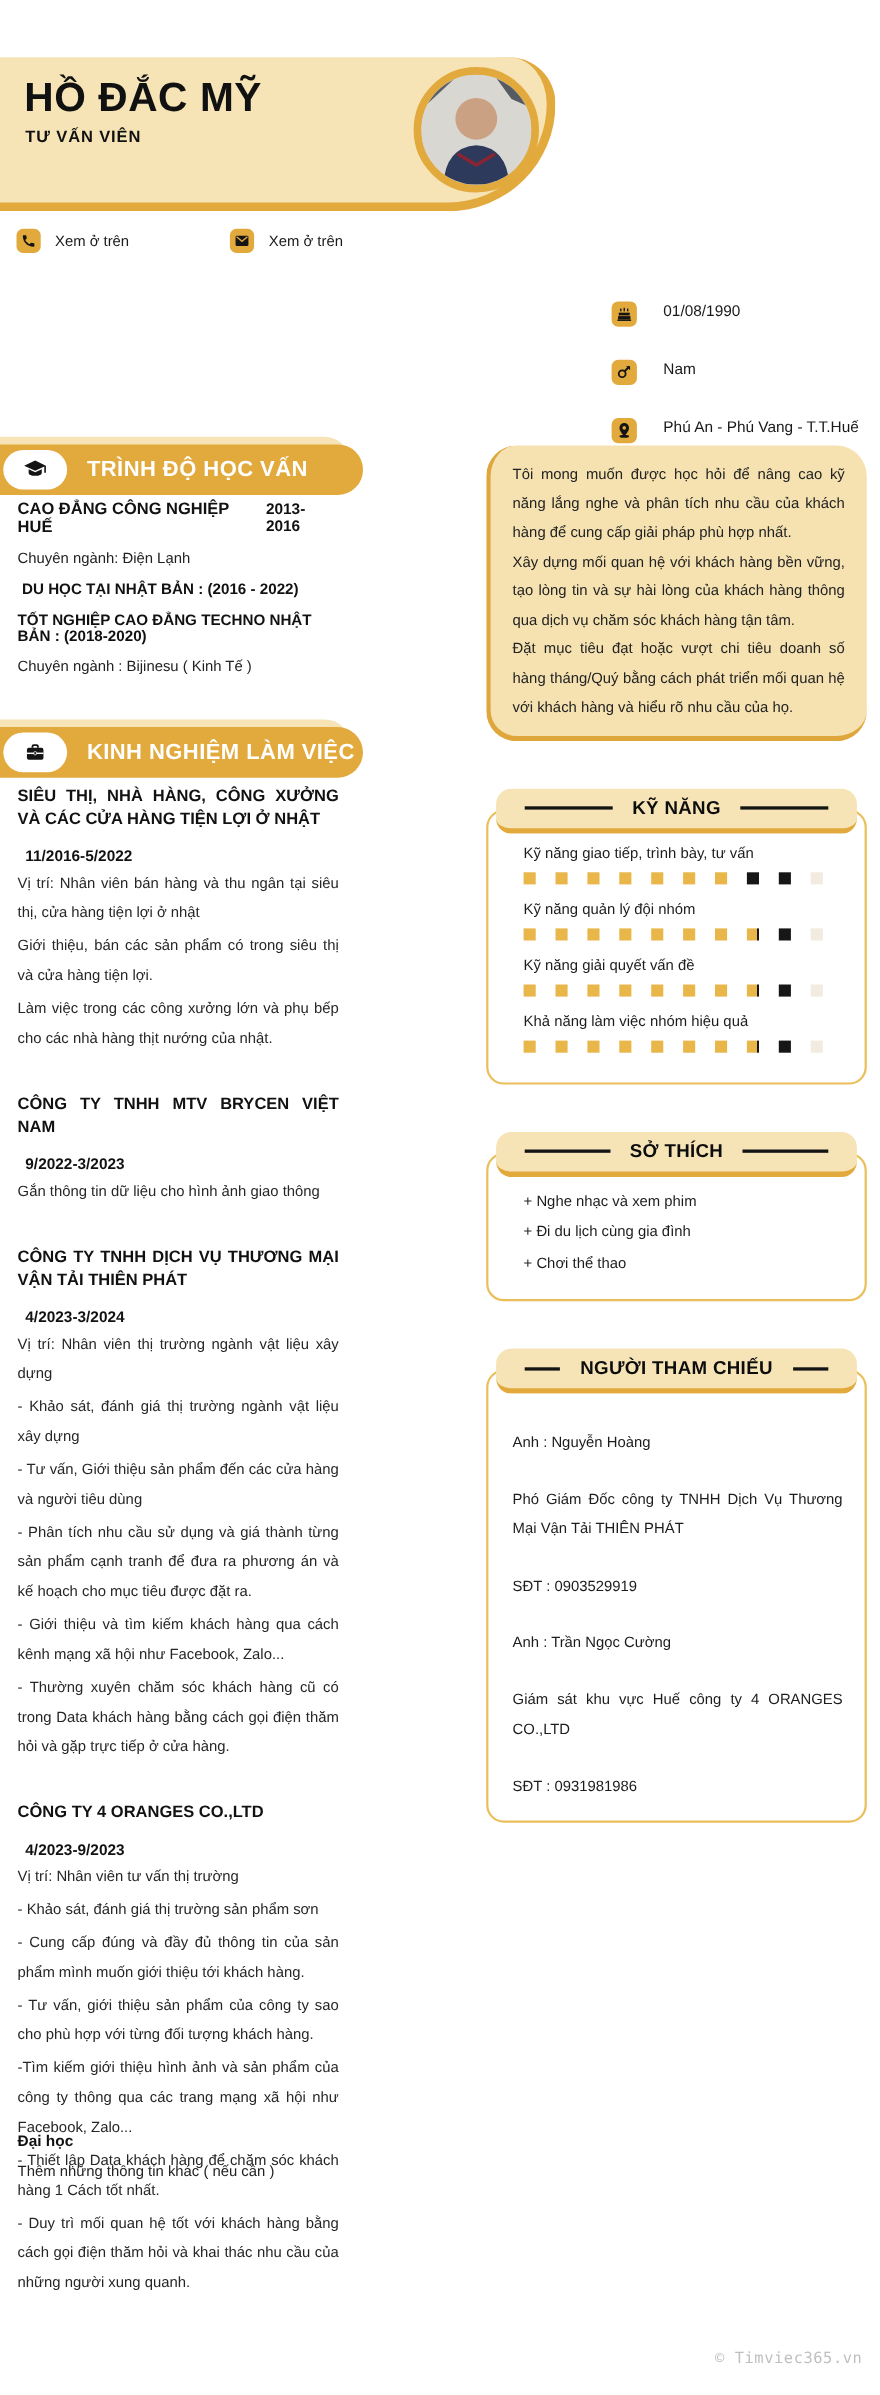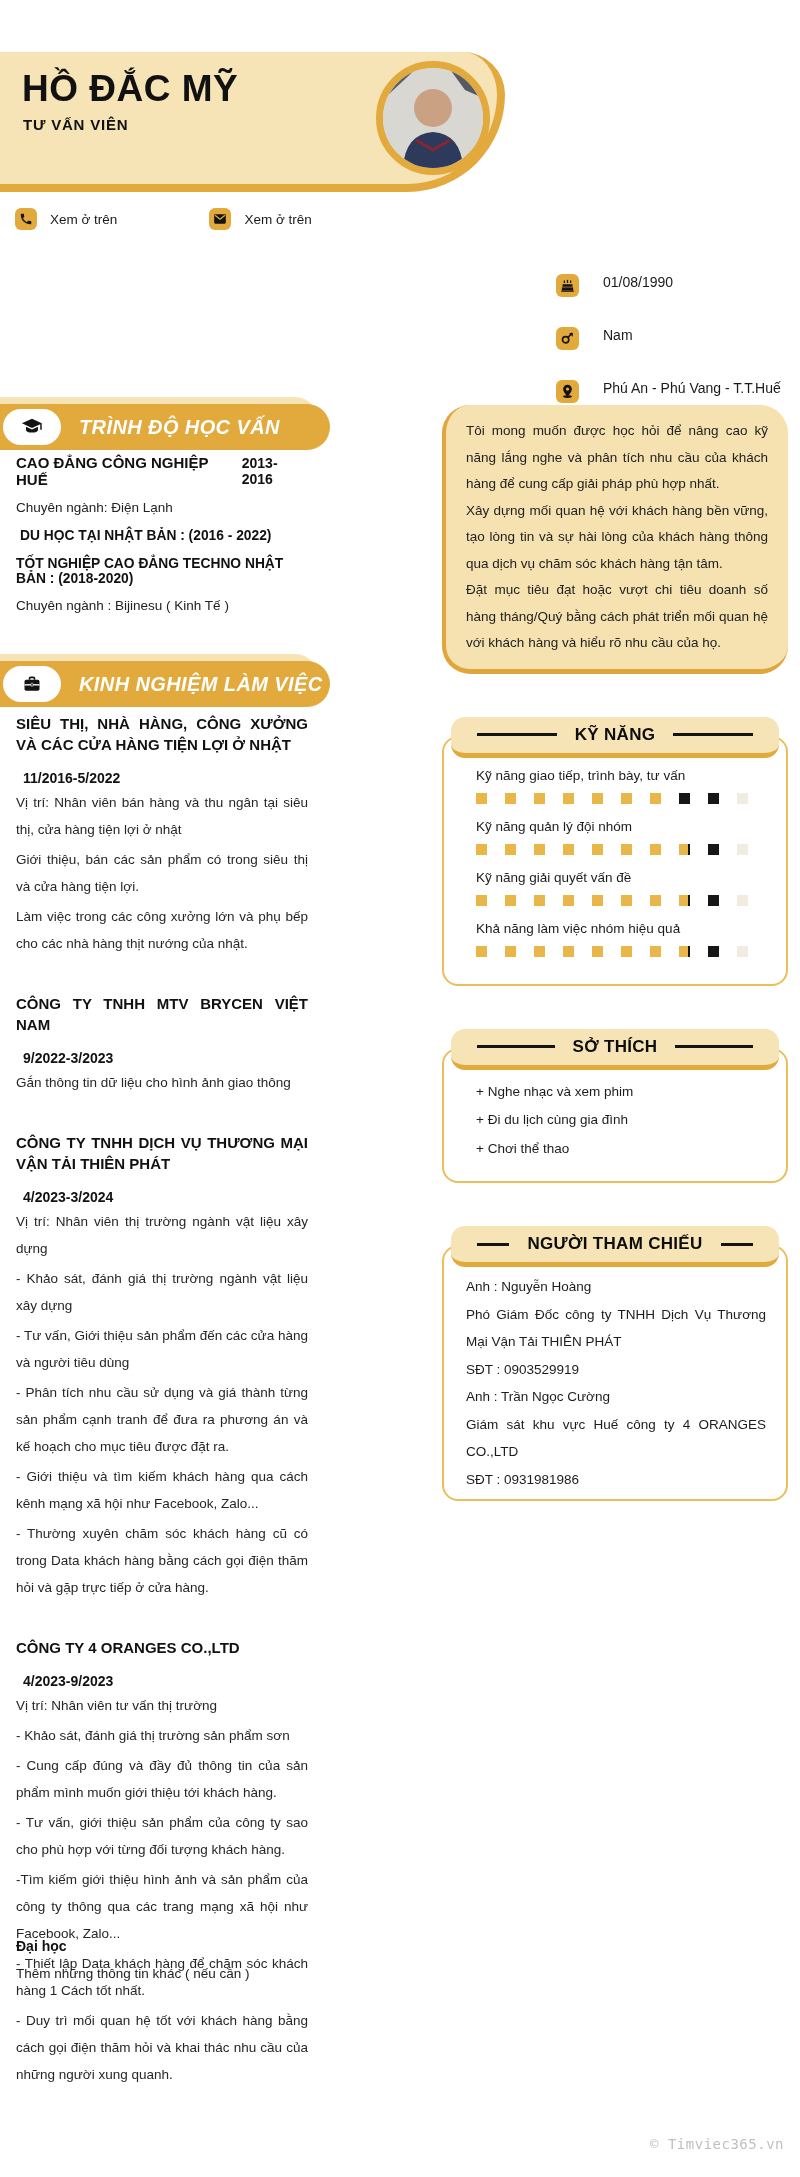--- a/index.html
+++ b/index.html
@@ -22,21 +22,21 @@
   .contact-item + .contact-item{ margin-left:92px; }
   .icon-badge{ width:22px; height:22px; border-radius:6px; background:#E2A93C; display:flex; align-items:center; justify-content:center; flex:0 0 auto; }
   .contact-label{ font-size:13.5px; color:#1a1a1a; }
 
   .personal-info{ position:absolute; left:556px; top:244px; }
   .pi-row{ display:flex; gap:24px; margin-bottom:26px;margin-top:30px; }
   .pi-row .icon-badge{ width:23px; height:23px; }
   .pi-value{ font-size:14px; color:#1a1a1a; white-space:nowrap; }
 
   
-  .lbar{ position:relative; height:34px; margin-top:8px;font-style:italic; }
+  .lbar{ position:relative; height:34px; margin-top:8px; }
   .lbar .back{ position:absolute; left:0; top:-7px; height:46px; background:#F6E4B6; border-radius:0 24px 24px 0; }
   .lbar .front{ position:absolute; left:0; top:0; height:46px; background:#E2A93C; border-radius:0 24px 24px 0;
      display:flex; align-items:center; }
   .lbar .pill{ width:58px; height:36px; margin-left:3px; background:#fff; border-radius:18px;
      display:flex; align-items:center; justify-content:center; }
   .lbar .bar-title{ color:#fff; font-weight:bold; font-size:20px; letter-spacing:.4px; margin-left:18px; }
 
   
   .left-col{ position:absolute; left:0; top:396px; width:332px; }
   .lc-content{ padding:0 24px 0 16px; }
@@ -68,22 +68,22 @@
   .rpill .rtitle{ font-size:17px; font-weight:800; color:#0d0d0d; letter-spacing:.3px; margin:0 18px; white-space:nowrap; }
 
   .skill{ margin:4px 16px 15px; }
   .skill-label{ font-size:13.5px; color:#1c1c1c; margin-bottom:10px; }
   .squares{ display:flex; gap:18px; }
   .sq{ width:11px; height:11px; display:inline-block; }
 
   .hobby-list{ padding:2px 4px 6px 16px; }
   .hobby-item{ font-size:13.5px; color:#1c1c1c; line-height:28.5px; }
 
-  .ref-box p{ font-size:13.5px; color:#1c1c1c; line-height:27.5px; text-align:justify; }
-  .ref-box{ padding-left:22px; padding-right:20px; padding-bottom:6px; }
+  .ref-box p{ font-size:13.5px; color:#1c1c1c; line-height:27.5px; text-align:justify;margin-top:24px; }
+  .ref-box{ padding-left:22px; padding-right:20px; padding-bottom:18px; }
   .ref-entry{ margin:0; }
 
   
   .additional{ position:absolute; left:0; top:1916px; width:420px; }
   .additional .lbar .back{ width:400px; }
   .additional .lbar .front{ width:408px; }
   .add-line1{ font-size:14px; font-weight:bold; color:#111; margin:22px 0 0 16px; }
   .add-line2{ font-size:13.5px; color:#222; margin:12px 0 0 16px; }
   .footer{ position:absolute; top:2136px; right:16px; font-family:"DejaVu Sans Mono", monospace;
      font-size:14px; color:#BFBFBF; letter-spacing:.5px; }

